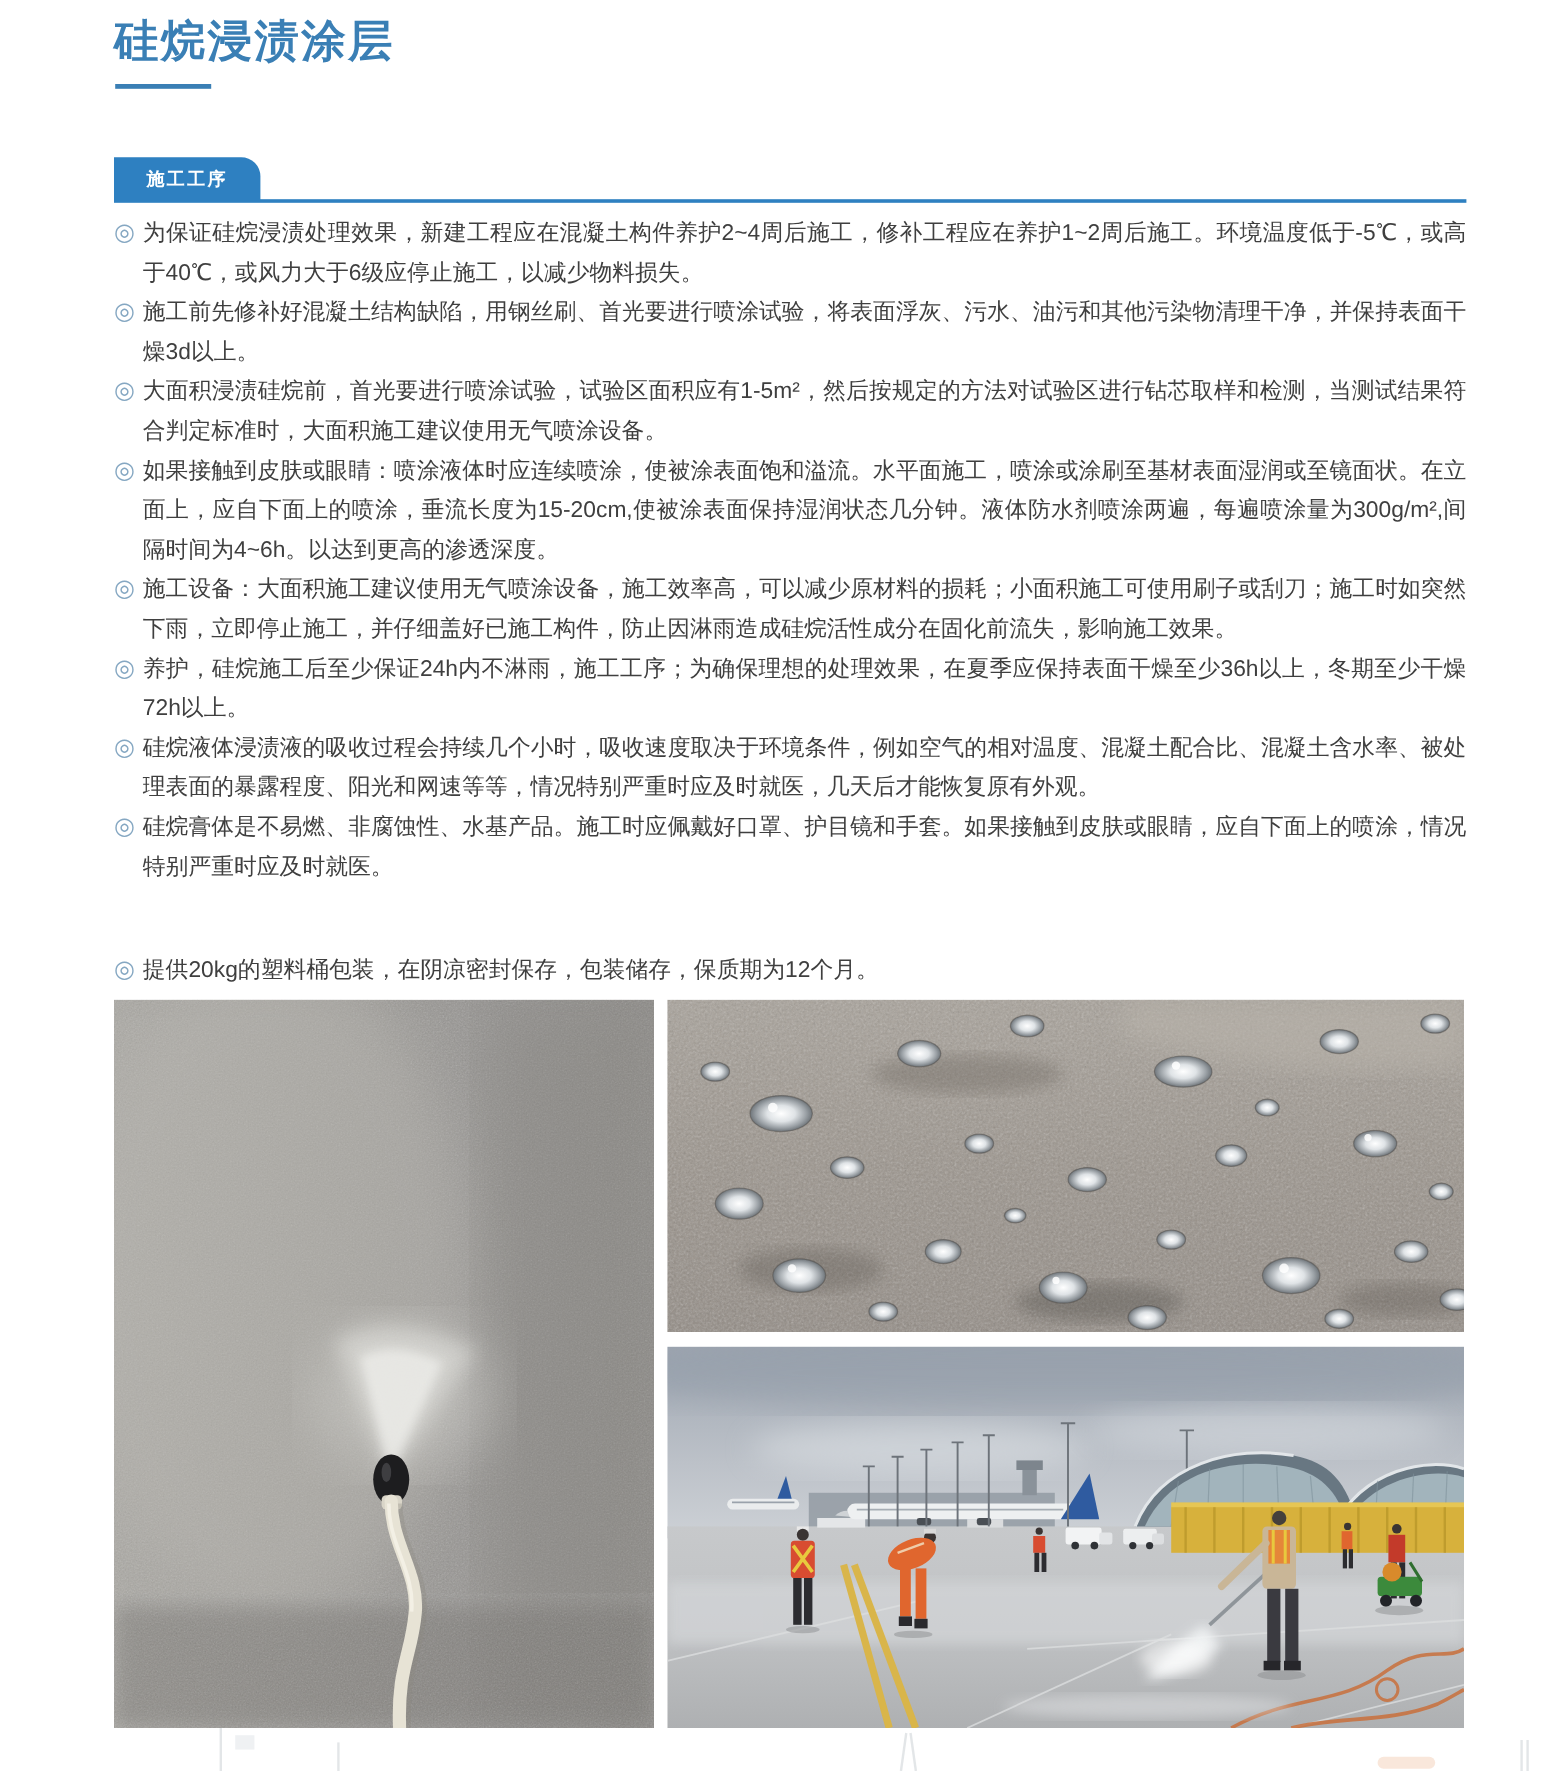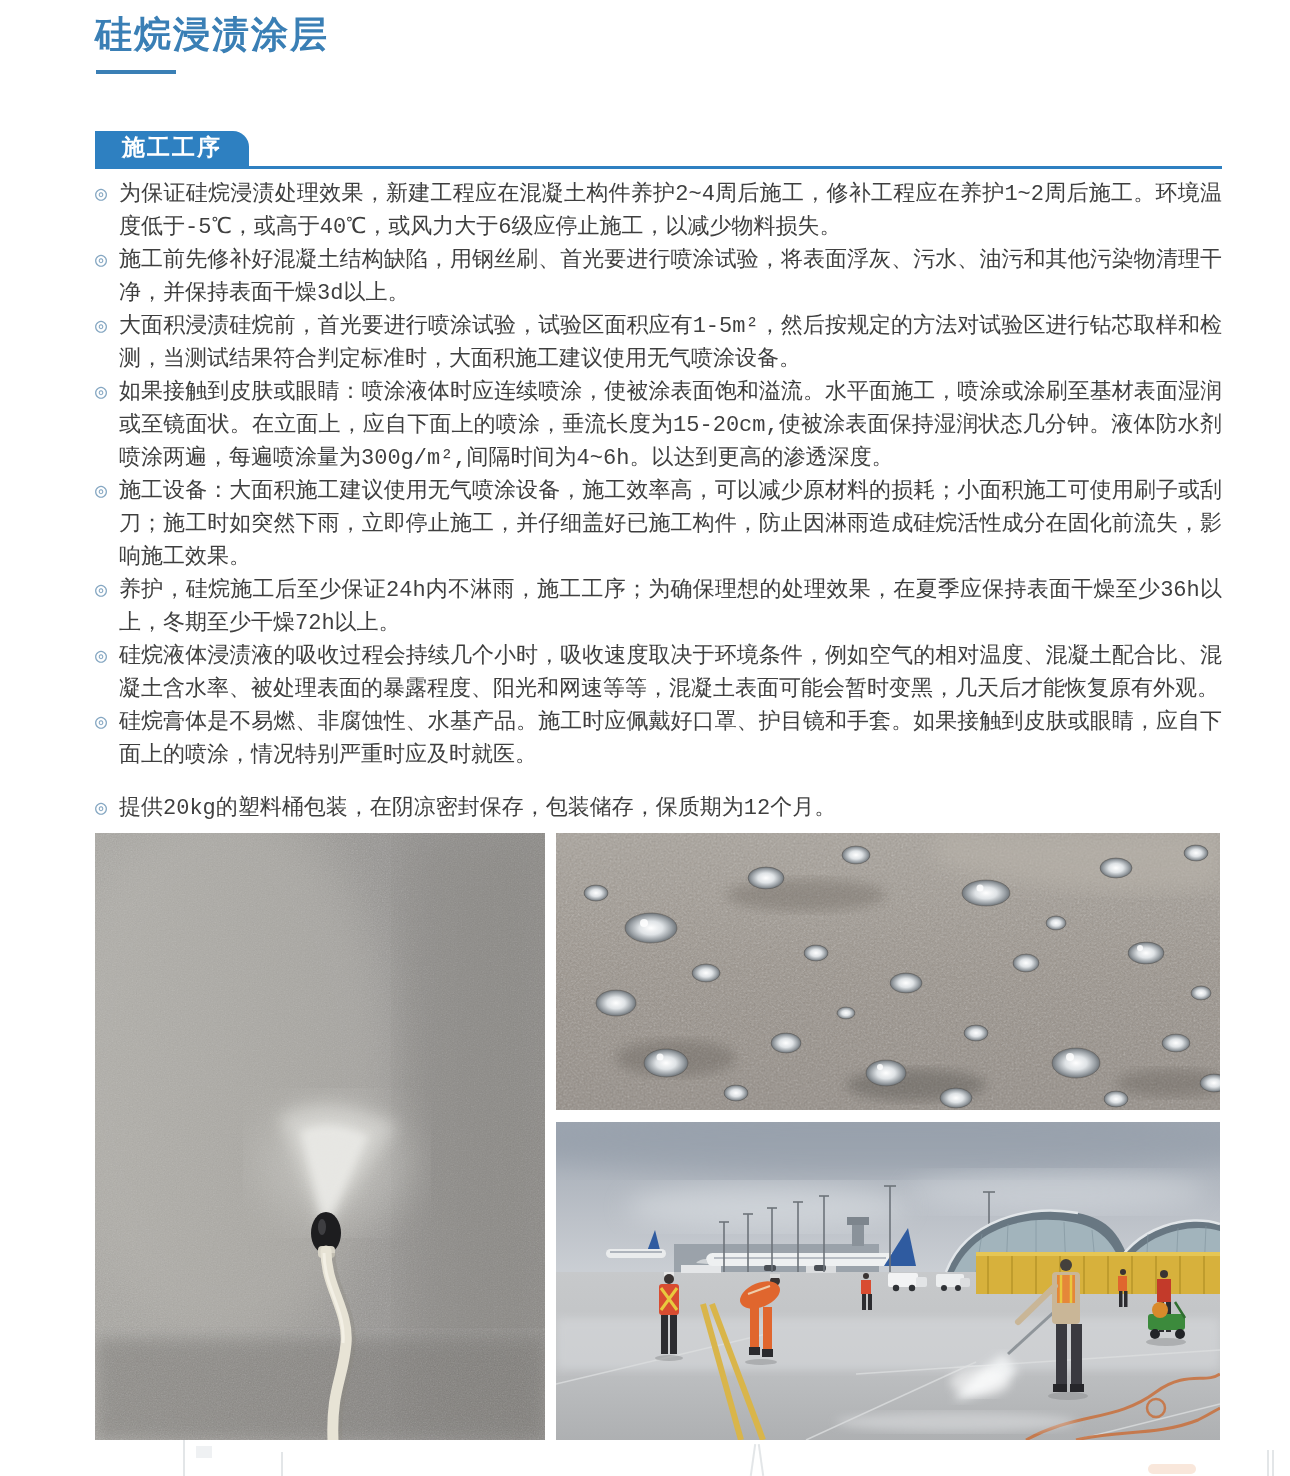--- a/index.html
+++ b/index.html
@@ -1,29 +1,29 @@
 <!DOCTYPE html>
 <html style="--accent-blue: #2e80c1; --title-blue: #3a7fb5;"><head>
 <meta charset="utf-8">
 <style>
   html,body{margin:0;padding:0;background:#ffffff;}
   .page{position:relative;width:1290px;height:1476px;background:#fff;overflow:hidden;
-        font-family:Liberation Mono, monospace;}
+        font-family:Liberation Sans, sans-serif;}
   .page-title{position:absolute;left:95px;top:10px;font-size:37px;font-weight:bold;
         color:var(--title-blue,#3a7fb5);letter-spacing:2px;}
   .title-dash{position:absolute;left:96px;top:70px;width:80px;height:4px;background:var(--title-blue,#3a7fb5);}
   .sec-head{position:absolute;left:95px;width:1127px;height:40px;}
   .sec-head .badge{position:absolute;left:0;top:0;height:37px;line-height:37px;padding:0 27px;
-        background:var(--accent-blue,#2e80c1);color:#fff;font-size:23px;font-weight:bold;
+        background:var(--accent-blue,#2e80c1);color:#fff;font-size:15px;font-weight:bold;
         border-radius:0 16px 0 0;letter-spacing:2px;}
   .sec-head .rule{position:absolute;left:0;top:35px;width:1127px;height:3px;background:var(--accent-blue,#2e80c1);}
   .bullets{position:absolute;left:95px;width:1127px;}
   .bullet{display:flex;align-items:flex-start;}
   .b-ic{width:24px;flex:0 0 24px;color:#85a7c2;font-size:20px;line-height:33px;}
-  .b-tx{flex:1;color:#3f3f3f;font-size:22px;line-height:33px;text-align:justify;}
+  .b-tx{flex:1;color:#3f3f3f;font-size:19px;line-height:33px;text-align:justify;}
   figure{margin:0;padding:0;position:absolute;overflow:hidden;}
   figure svg{display:block;}
   .fig-left{left:95px;top:833px;width:450px;height:607px;}
   .fig-tr{left:556px;top:833px;width:664px;height:277px;}
   .fig-br{left:556px;top:1122px;width:664px;height:318px;}
   
   .ghost{position:absolute;opacity:.55;}
   .gv{background:#ccd2d6;width:2px;}
 </style>
 </head>
@@ -59,21 +59,21 @@
     <div class="bullet">
       <span class="b-ic">◎</span>
       <span class="b-tx">施工设备：大面积施工建议使用无气喷涂设备，施工效率高，可以减少原材料的损耗；小面积施工可使用刷子或刮刀；施工时如突然下雨，立即停止施工，并仔细盖好已施工构件，防止因淋雨造成硅烷活性成分在固化前流失，影响施工效果。</span>
     </div>
     <div class="bullet">
       <span class="b-ic">◎</span>
       <span class="b-tx">养护，硅烷施工后至少保证24h内不淋雨，施工工序；为确保理想的处理效果，在夏季应保持表面干燥至少36h以上，冬期至少干燥72h以上。</span>
     </div>
     <div class="bullet">
       <span class="b-ic">◎</span>
-      <span class="b-tx">硅烷液体浸渍液的吸收过程会持续几个小时，吸收速度取决于环境条件，例如空气的相对温度、混凝土配合比、混凝土含水率、被处理表面的暴露程度、阳光和网速等等，混凝土表面可能会暂时变黑，几天后才能恢复原有外观。</span>
+      <span class="b-tx">硅烷液体浸渍液的吸收过程会持续几个小时，吸收速度取决于环境条件，例如空气的相对温度、混凝土配合比、混凝土含水率、被处理表面的暴露程度、阳光和网速等等，情况特别严重时应及时就医，几天后才能恢复原有外观。</span>
     </div>
     <div class="bullet">
       <span class="b-ic">◎</span>
       <span class="b-tx">硅烷膏体是不易燃、非腐蚀性、水基产品。施工时应佩戴好口罩、护目镜和手套。如果接触到皮肤或眼睛，应自下面上的喷涂，情况特别严重时应及时就医。</span>
     </div>
   </div>
 
 
   <div class="bullets" style="top:792px">
     <div class="bullet">

